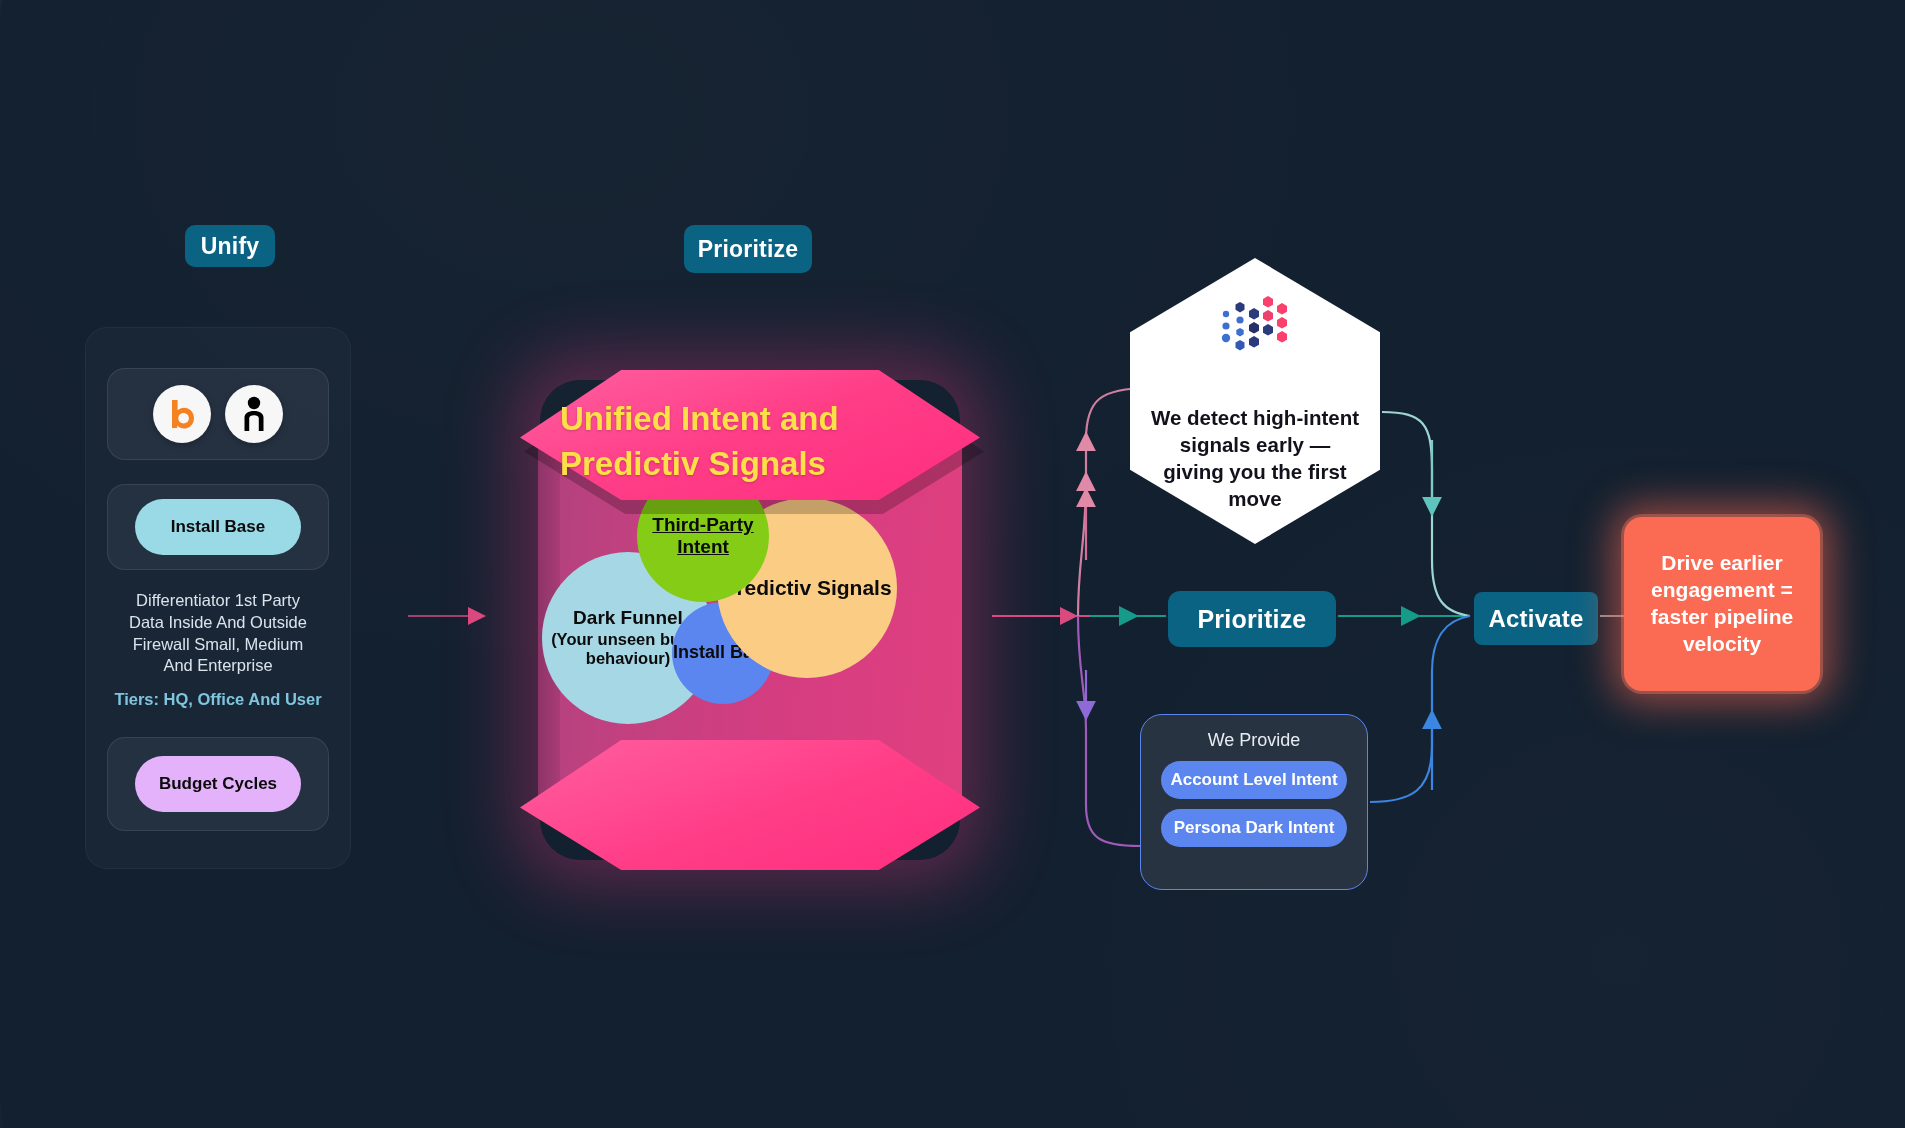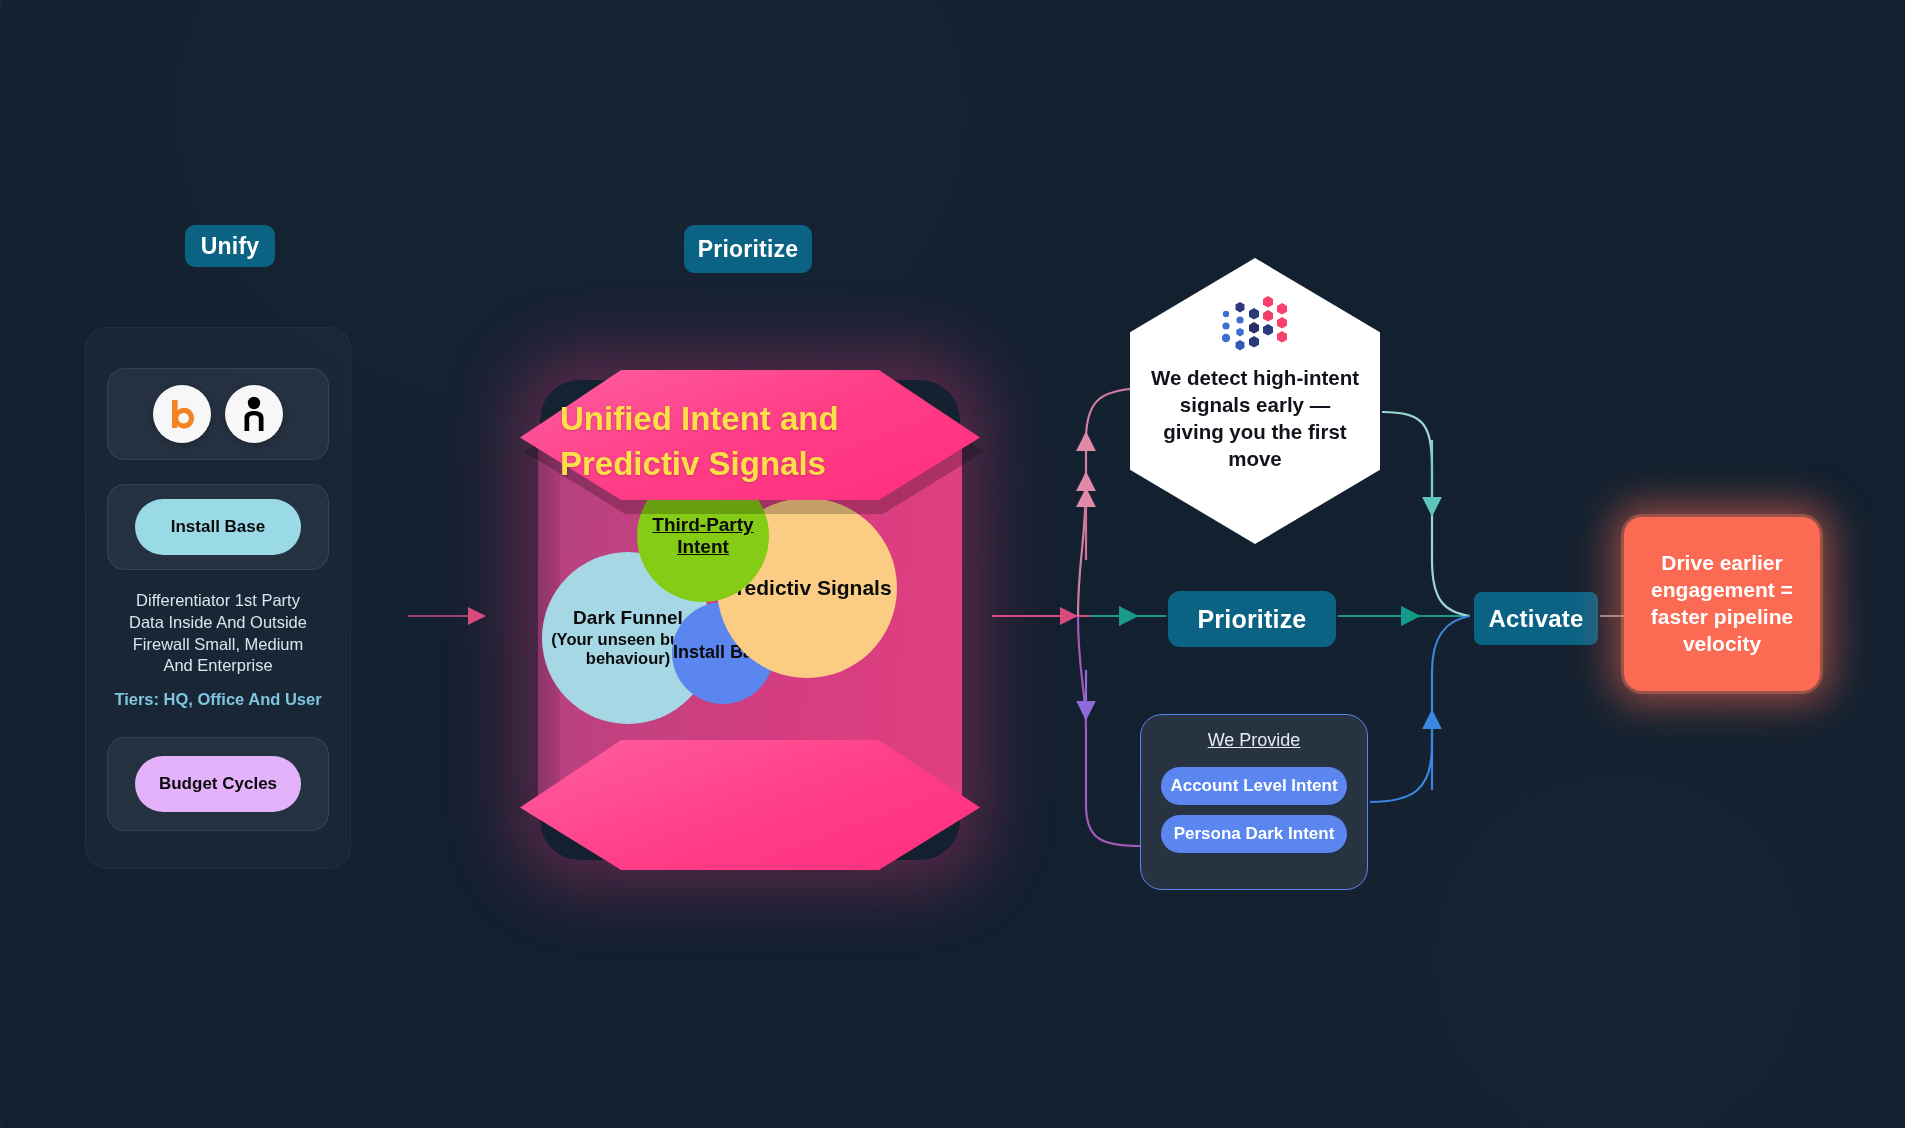--- a/index.html
+++ b/index.html
@@ -120,33 +120,33 @@
   #hex-detect{
     left:1130px;top:258px;width:250px;height:286px;
     background:#ffffff;
     clip-path:polygon(50% 0%,100% 26%,100% 74%,50% 100%,0% 74%,0% 26%);
     display:flex;flex-direction:column;align-items:center;
     padding-top:34px;box-sizing:border-box;
   }
   #hex-logo{width:70px;height:62px;margin-bottom:10px;}
   #hex-text{
     width:212px;text-align:center;color:#12121c;
-    font-weight:bold;font-size:20.5px;line-height:1.32;
+    font-weight:bold;font-size:20.5px;line-height:1.32;margin-top:40px;
   }
 
   
   #we-provide{
     left:1140px;top:714px;width:228px;height:176px;
     background:rgba(47,58,72,.72);
     border:1.6px solid #5b86f0;
     border-radius:22px;
     display:flex;flex-direction:column;align-items:center;
     padding-top:15px;box-sizing:border-box;
   }
-  #we-provide-title{color:#e6ecf3;font-size:18px;margin-bottom:16px;text-decoration:underline;}
+  #we-provide-title{color:#e6ecf3;font-size:18px;margin-bottom:10px;}
   .intent-pill{
     width:186px;height:38px;background:#5b86f0;border-radius:19px;
     display:flex;align-items:center;justify-content:center;
     color:#fff;font-weight:bold;font-size:17px;margin-bottom:10px;
   }
 
   
   #outcome{
     left:1624px;top:517px;width:196px;height:174px;
     background:#fb6a52;border-radius:18px;

